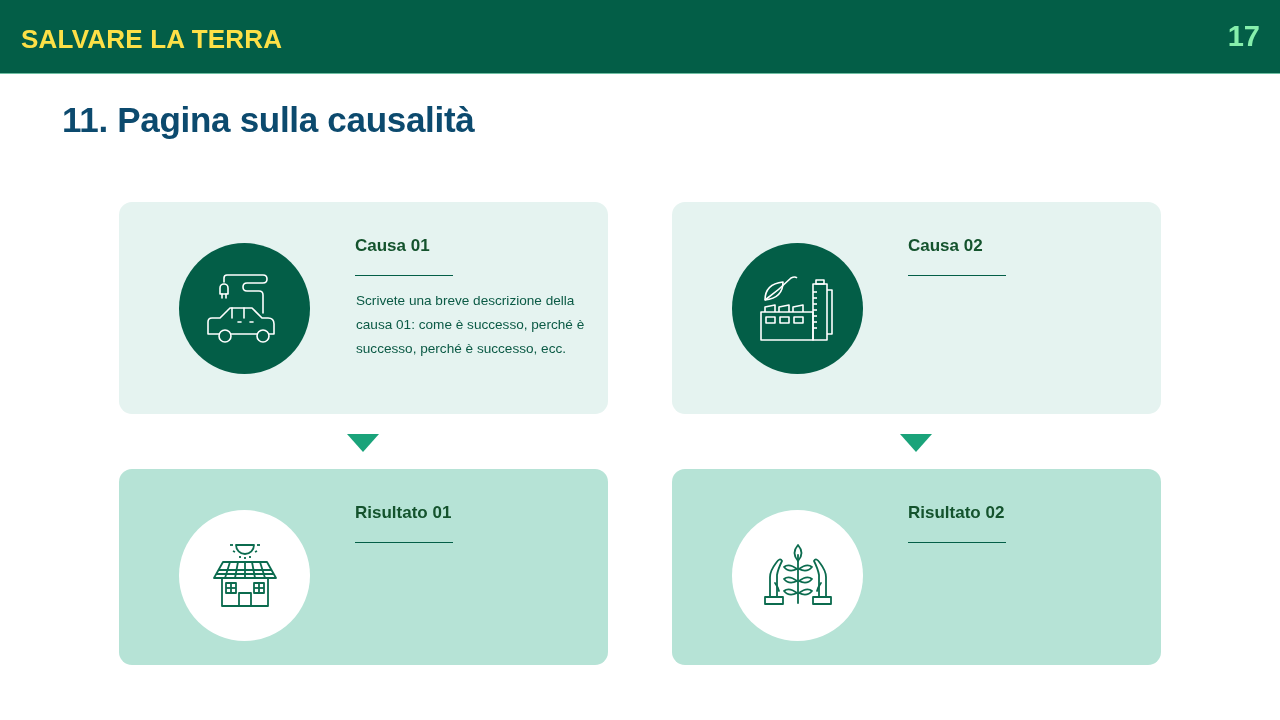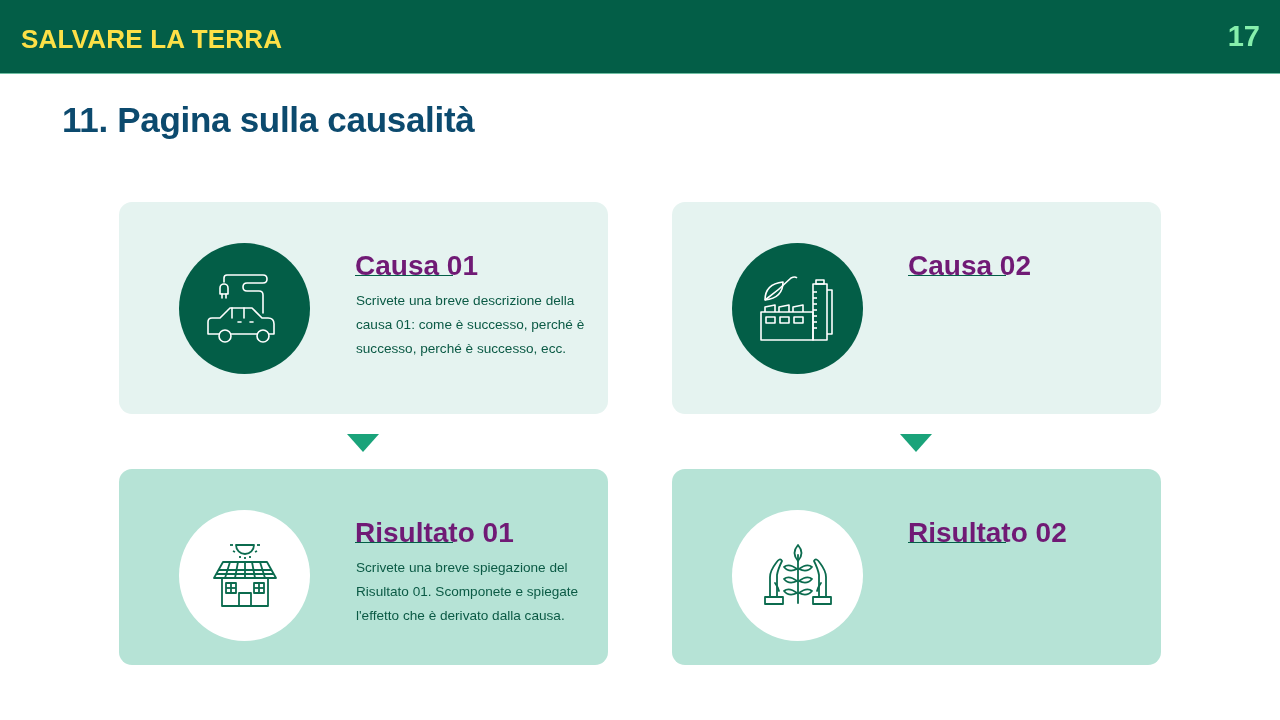--- a/index.html
+++ b/index.html
@@ -33,21 +33,21 @@
     .circle {
       position: absolute; left: 60px; width: 131px; height: 131px; border-radius: 50%;
       display: flex; align-items: center; justify-content: center;
     }
     .cause .circle { top: 41px; background: #035e47; }
     .result .circle { top: 41px; background: #ffffff; }
     .circle svg { width: 90px; height: 90px; }
 
     .card-title {
       position: absolute; left: 236px; top: 34px;
-      font-size: 28px; font-weight: bold; color: #701a75; margin-top: 14px;
+      font-size: 17px; font-weight: bold; color: #14532d;
     }
     .card-rule {
       position: absolute; left: 236px; top: 73px; width: 98px; height: 1px;
       background: #035e47;
     }
     .card-text {
       position: absolute; left: 237px; top: 87px; width: 230px;
       font-family: Liberation Sans, sans-serif;
       font-size: 13.6px; line-height: 24px; color: #0b5a45;
     }
@@ -153,21 +153,20 @@
       <line x1="31" y1="52" x2="31" y2="62"></line>
         <line x1="26" y1="57" x2="36" y2="57"></line>
       <rect x="54" y="52" width="10" height="10"></rect>
       <line x1="59" y1="52" x2="59" y2="62"></line>
         <line x1="54" y1="57" x2="64" y2="57"></line>
       <rect x="39" y="62" width="12" height="13"></rect>
     </svg>
   </div>
   <div class="card-title">Risultato 01</div>
   <div class="card-rule"></div>
-  <div class="card-text">Scrivete una breve spiegazione del Risultato 01. Scomponete e spiegate l'effetto che è derivato dalla causa.</div>
 </div>
 
 <div class="card result" style="left:672px; top:469px;">
   <div class="circle">
     <svg viewBox="0 0 90 90" fill="none" stroke="#0b6b4e" stroke-width="1.8" stroke-linejoin="round" stroke-linecap="round">
 
       <line x1="45" y1="24" x2="45" y2="72"></line>
 
       <path d="M45 30 q-7 -8 0 -16 q7 8 0 16 z"></path>
 

